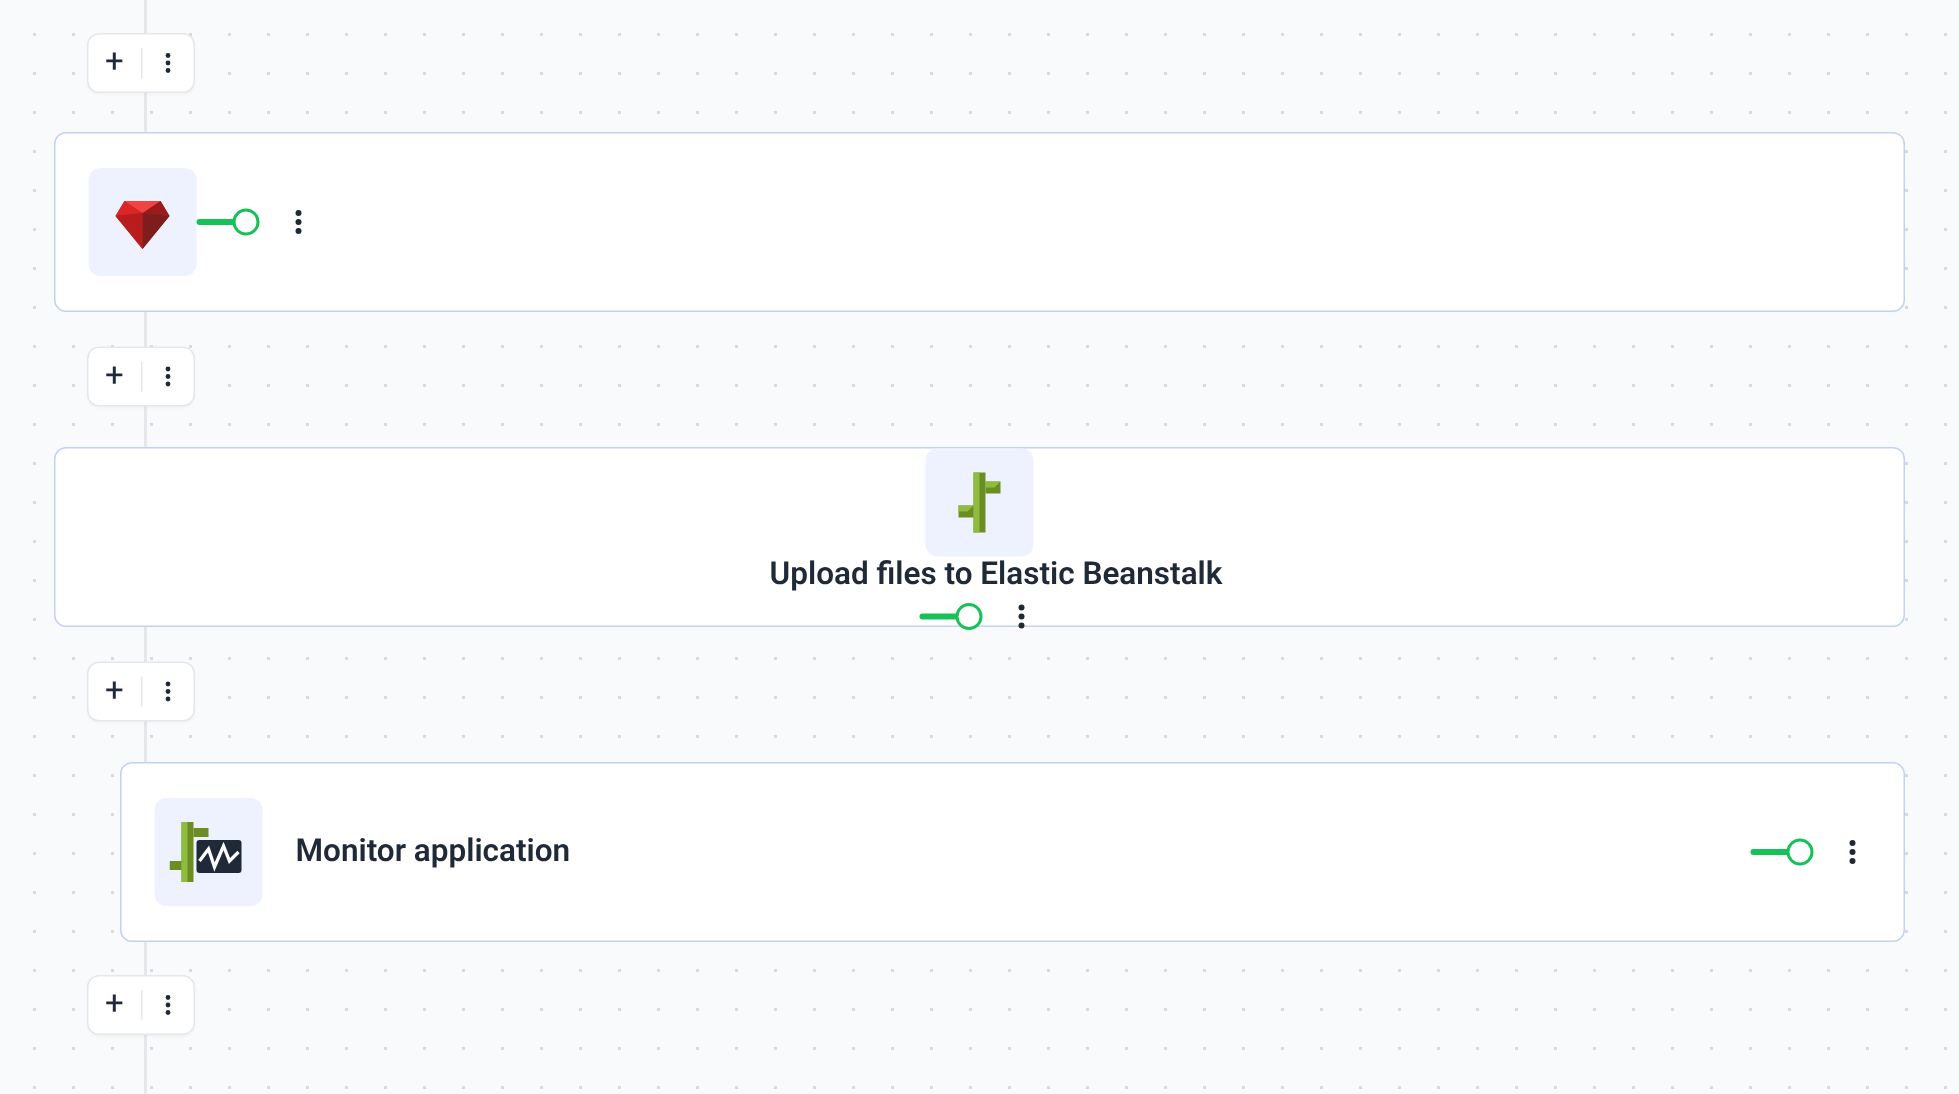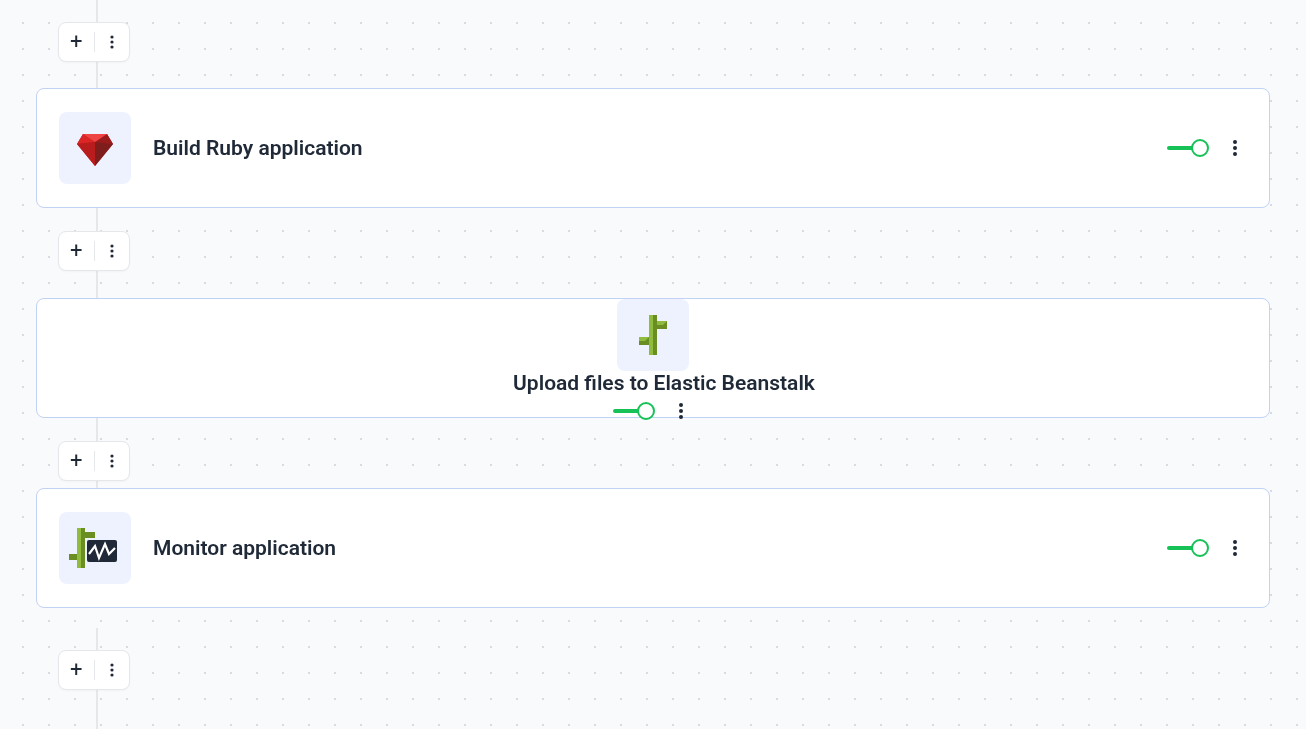--- a/index.html
+++ b/index.html
@@ -167,21 +167,20 @@
     <div class="step-icon-box">
       <svg width="44" height="44" viewBox="0 0 44 44">
         <path d="M10 8 L34 8 L40 18 L22 40 L4 18 Z" fill="#b91c1c"></path>
         <path d="M10 8 L22 16 L4 18 Z" fill="#dc2626"></path>
         <path d="M34 8 L22 16 L40 18 Z" fill="#991b1b"></path>
         <path d="M22 16 L40 18 L22 40 Z" fill="#7f1d1d"></path>
         <path d="M22 16 L4 18 L22 40 Z" fill="#b91c1c"></path>
         <path d="M10 8 L34 8 L22 16 Z" fill="#ef4444"></path>
       </svg>
     </div>
-    <div class="step-title">Build Ruby application</div>
     <div class="step-controls">
       <div class="toggle">
         <div class="toggle-track"></div>
         <div class="toggle-knob"></div>
       </div>
       <div class="kebab">
         <svg width="20" height="20" viewBox="0 0 20 20">
             <circle cx="10" cy="4" r="2" fill="currentColor"></circle>
             <circle cx="10" cy="10" r="2" fill="currentColor"></circle>
             <circle cx="10" cy="16" r="2" fill="currentColor"></circle>
@@ -238,21 +237,21 @@
     <div class="insert-sep"></div>
     <div class="insert-half">
       <svg width="16" height="16" viewBox="0 0 16 16">
           <circle cx="8" cy="3" r="1.6" fill="currentColor"></circle>
           <circle cx="8" cy="8" r="1.6" fill="currentColor"></circle>
           <circle cx="8" cy="13" r="1.6" fill="currentColor"></circle>
         </svg>
     </div>
   </div>
 
-  <div class="step-card" style="top:488px;">
+  <div class="step-card" style="top:508px;margin-left:44px;">
     <div class="step-icon-box">
       <svg width="52" height="48" viewBox="0 0 52 48">
         <rect x="8" y="4" width="8" height="40" fill="#6b8e23"></rect>
         <rect x="8" y="4" width="4" height="40" fill="#8fbc3f"></rect>
         <path d="M16 8 L26 8 L26 14 L16 14 Z" fill="#6b8e23"></path>
         <path d="M0 30 L8 30 L8 36 L0 36 Z" fill="#6b8e23"></path>
         <rect x="18" y="16" width="30" height="22" rx="2" fill="#1f2937"></rect>
         <polyline points="20,30 26,22 30,34 36,20 40,30 46,24" fill="none" stroke="#ffffff" stroke-width="2.2"></polyline>
       </svg>
     </div>

